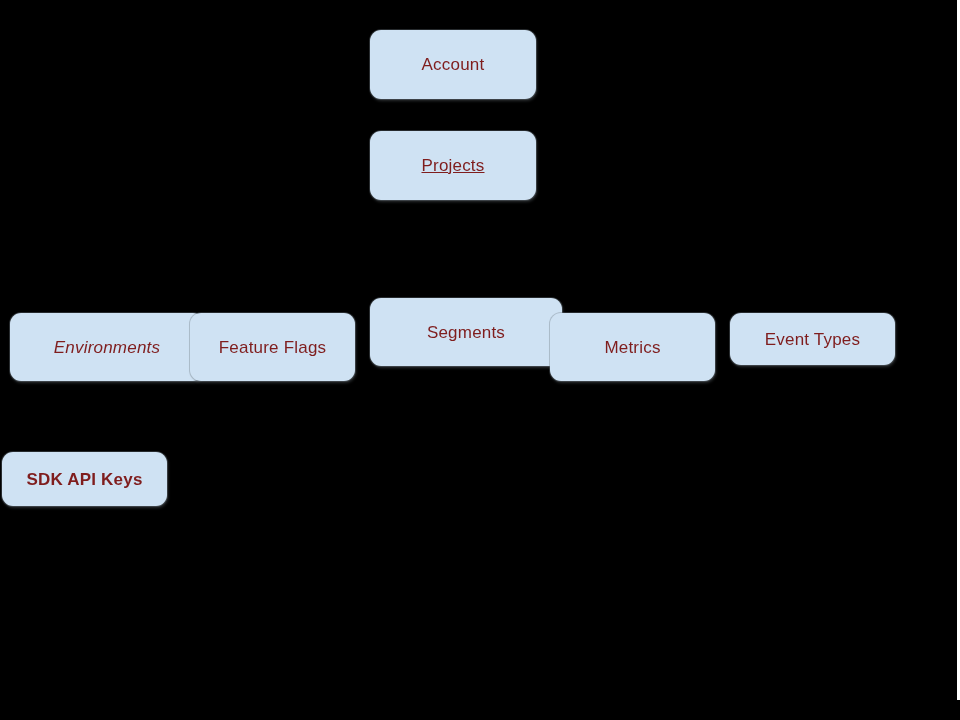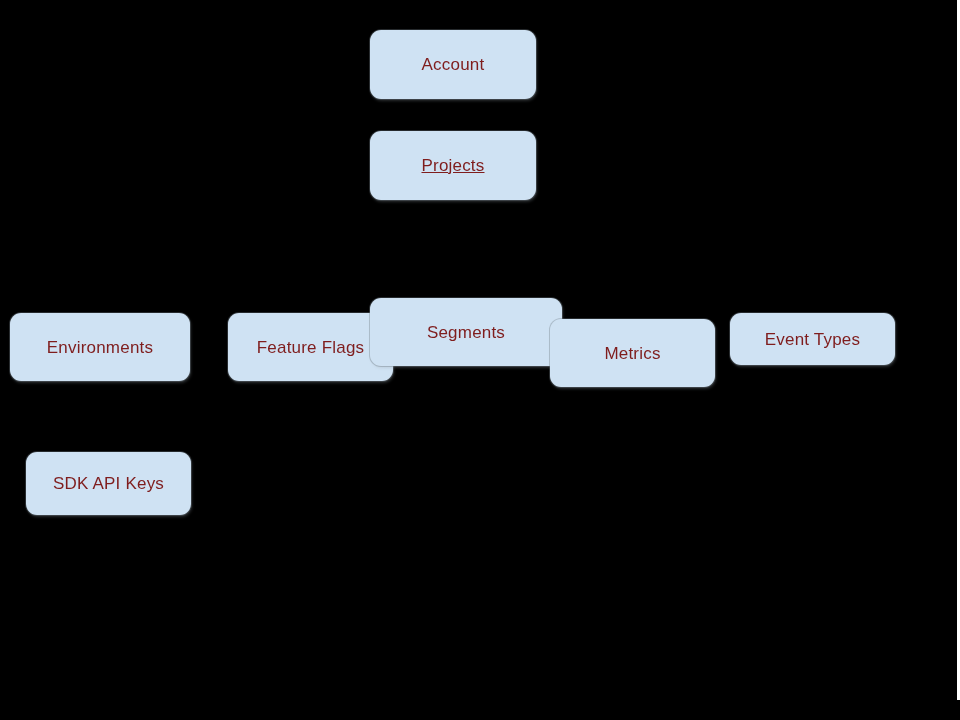--- a/index.html
+++ b/index.html
@@ -29,26 +29,26 @@
     color: #7f1d1d;
     font-size: 17px;
     line-height: 1;
     letter-spacing: 0.2px;
     box-shadow: 0 0 0 1px rgba(110,120,130,0.35),
                 1px 2px 3px rgba(150,160,170,0.28);
     white-space: nowrap;
   }
   .n-account      { left: 370px; top:  30px; width: 166px; height: 69px; }
   .n-projects     { left: 370px; top: 131px; width: 166px; height: 69px; text-decoration: underline; }
-  .n-environments { left:  10px; top: 313px; width: 180px; height: 68px; }
-  .n-feature-flags{ left: 190px; top: 313px; width: 165px; height: 68px; margin-left: 38px; }
+  .n-environments { left:  10px; top: 313px; width: 194px; height: 68px; font-style: italic; }
+  .n-feature-flags{ left: 190px; top: 313px; width: 165px; height: 68px; }
   .n-segments     { left: 370px; top: 298px; width: 192px; height: 68px; }
-  .n-metrics      { left: 550px; top: 313px; width: 165px; height: 68px; margin-top: 6px; }
+  .n-metrics      { left: 550px; top: 313px; width: 165px; height: 68px; }
   .n-event-types  { left: 730px; top: 313px; width: 165px; height: 52px; }
-  .n-sdk-api-keys { left:  26px; top: 452px; width: 165px; height: 63px; }
+  .n-sdk-api-keys { left:  2px; top: 452px; width: 165px; height: 54px; font-weight: bold; }
   .slide-edge {
     position: absolute;
     left: 957px; top: 0px;
     width: 3px; height: 700px;
     background: #ffffff;
   }
 </style>
 </head>
 <body>
 

